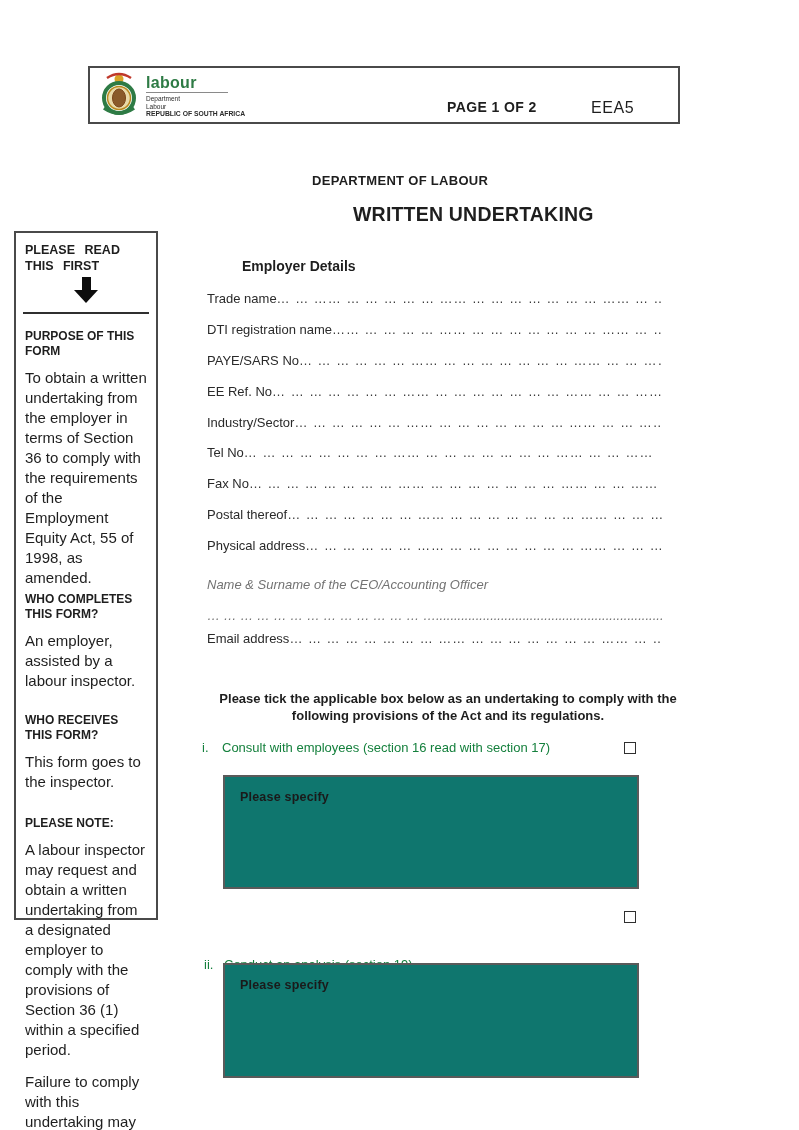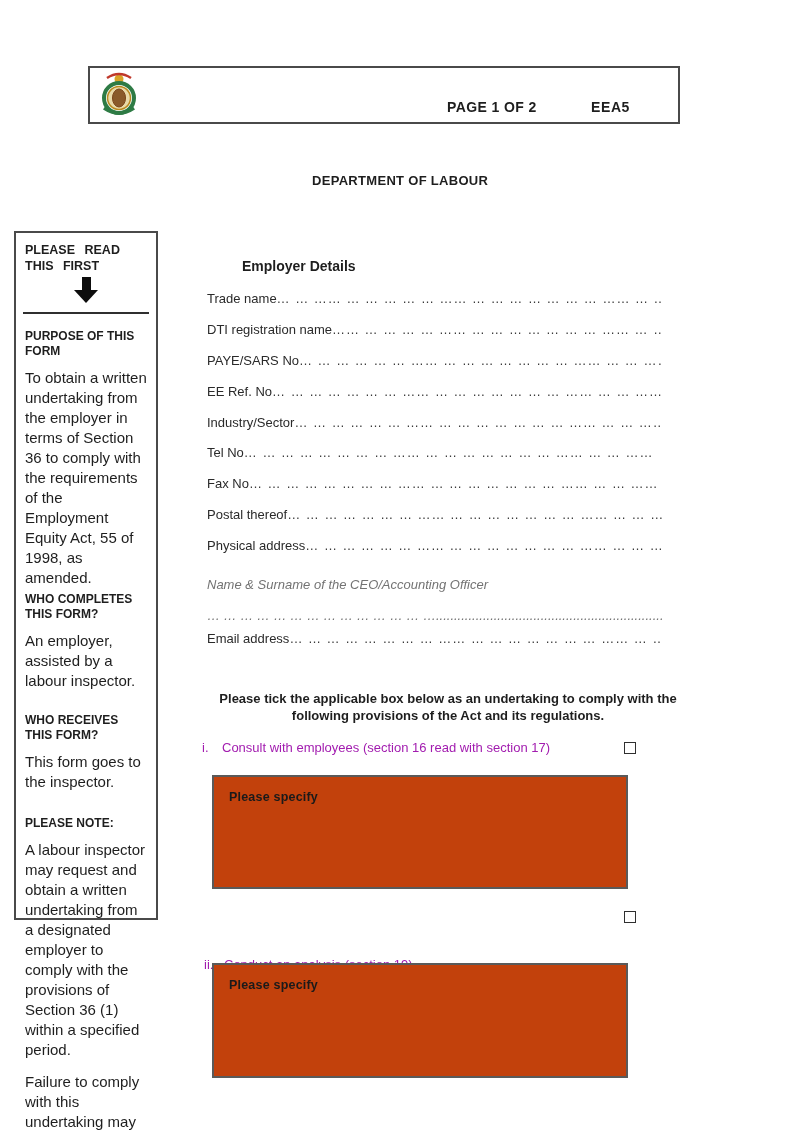--- a/index.html
+++ b/index.html
@@ -18,21 +18,21 @@
     border:2px solid #4a4a4a;background:#fff;
   }
   .logo-wrap{position:absolute;left:8px;top:4px;display:flex;gap:6px;}
   .coat{width:42px;height:46px;}
   .logo-text{padding-top:2px;}
   .logo-brand{font-size:16px;font-weight:600;letter-spacing:.3px;line-height:17px;}
   .logo-underline{width:82px;height:1px;background:#8a8a8a;margin:1px 0 2px;}
   .logo-small{font-size:6.5px;line-height:7.5px;color:#2b2b2b;}
   .logo-small.bold{font-weight:bold;font-size:6.8px;}
   .page-label{position:absolute;left:357px;top:31px;font-size:14px;font-weight:bold;letter-spacing:.4px;}
-  .form-code{position:absolute;left:501px;top:31px;font-size:14px;font-weight:bold;letter-spacing:.6px;}
+  .form-code{position:absolute;left:501px;top:31px;font-size:16px;font-weight:normal;letter-spacing:.6px;}
   
   .sidebar{
     position:absolute;left:14px;top:231px;width:144px;height:689px;
     border:2px solid #4a4a4a;box-sizing:border-box;
     padding:9px 9px 0 9px;background:#fff;
   }
   .sb-readfirst{font-size:12.5px;font-weight:bold;line-height:16px;word-spacing:6px;}
   .arrow{margin:3px auto 0;width:24px;}
   .arrow .stem{width:9px;height:13px;background:#0d0d0d;margin:0 auto;}
   .arrow .head{width:0;height:0;border-left:12px solid transparent;border-right:12px solid transparent;border-top:13px solid #0d0d0d;margin:0 auto;}
@@ -49,29 +49,29 @@
     height:30.9px;font-size:13px;white-space:nowrap;overflow:hidden;
     display:flex;align-items:center;color:#2a2a2a;
   }
   .field-row .dots{letter-spacing:1px;color:#3a3a3a;}
   .ceo-row{height:30.9px;display:flex;align-items:flex-end;font-size:13px;white-space:nowrap;overflow:hidden;color:#737373;font-style:italic;}
   
   .instruction{
     position:absolute;left:212px;top:691px;width:472px;
     font-size:13px;font-weight:bold;line-height:16.5px;text-align:center;
   }
-  .item-row{position:absolute;left:202px;font-size:13px;color:#a21caf;}
+  .item-row{position:absolute;left:202px;font-size:13px;color:#15803d;}
   .item-row .numeral{display:inline-block;width:20px;}
   .checkbox{
     position:absolute;left:624px;width:10px;height:10px;
     border:1.5px solid #2f2f2f;background:#fff;
   }
   .specify-box{
-    position:absolute;left:212px;width:416px;
-    border:2px solid #5a5a5a;background:#c2410c;box-sizing:border-box;
+    position:absolute;left:223px;width:416px;
+    border:2px solid #5a5a5a;background:#0f766e;box-sizing:border-box;
   }
   .specify-label{
     display:block;padding:13px 0 0 15px;
     font-size:12.5px;font-weight:600;letter-spacing:.2px;color:#1a1a1a;
   }
 </style>
 </head>
 <body>
 
 <div class="page">
@@ -79,20 +79,27 @@
   <div class="header-box">
     <div class="logo-wrap">
       <svg class="coat" viewBox="0 0 42 46">
         <circle cx="21" cy="7" r="4.5" fill="#d8a427"></circle>
         <path d="M9 6 Q21 -2 33 6" fill="none" stroke="#c0392b" stroke-width="2.5"></path>
         <circle cx="21" cy="26" r="15" fill="none" stroke="#2e7b45" stroke-width="4"></circle>
         <circle cx="21" cy="26" r="11.5" fill="#e9d9a8" stroke="#b98a1f" stroke-width="1.5"></circle>
         <ellipse cx="21" cy="26" rx="6.5" ry="9" fill="#8a5a2a" stroke="#7a4418" stroke-width="1"></ellipse>
         <path d="M6 36 Q21 46 36 36" fill="none" stroke="#2e7b45" stroke-width="3.5"></path>
       </svg>
+      <div class="logo-text">
+        <div class="logo-brand" style="color:#2e7b45;">labour</div>
+        <div class="logo-underline"></div>
+        <div class="logo-small">Department</div>
+        <div class="logo-small">Labour</div>
+        <div class="logo-small bold">REPUBLIC OF SOUTH AFRICA</div>
+      </div>
     </div>
     <div class="page-label">PAGE 1 OF 2</div>
     <div class="form-code">EEA5</div>
   </div>
 
   <div class="sidebar">
     <div class="sb-readfirst">PLEASE READ THIS FIRST</div>
     <div class="arrow">
       <div class="stem"></div>
         <div class="head"></div>
@@ -107,20 +114,21 @@
 
     <div class="sb-heading" style="margin-top:22px;">WHO RECEIVES THIS FORM?</div>
     <div class="sb-para">This form goes to the inspector.</div>
 
     <div class="sb-heading" style="margin-top:24px;">PLEASE NOTE:</div>
     <div class="sb-para">A labour inspector may request and obtain a written undertaking from a designated employer to comply with the provisions of Section 36 (1) within a specified period.</div>
     <div class="sb-para" style="margin-top:12px;">Failure to comply with this undertaking may result in the Director-General applying to the Labour Court, to make this undertaking, or any part thereof, an order of the Labour Court in terms of Section 36(2).</div>
   </div>
 
   <div class="dept-title">DEPARTMENT OF LABOUR</div>
+  <div class="main-title">WRITTEN UNDERTAKING</div>
   <div class="emp-heading">Employer Details</div>
 
   <div class="fields">
     <div class="field-row">
         <span>Trade name</span>
         <span class="dots">… … …… … … … … … …… … … … … … … … …… … … ……</span>
       </div>
     <div class="field-row">
         <span>DTI registration name </span>
         <span class="dots">…… … … … … …… … … … … … … … …… … … ……</span>

